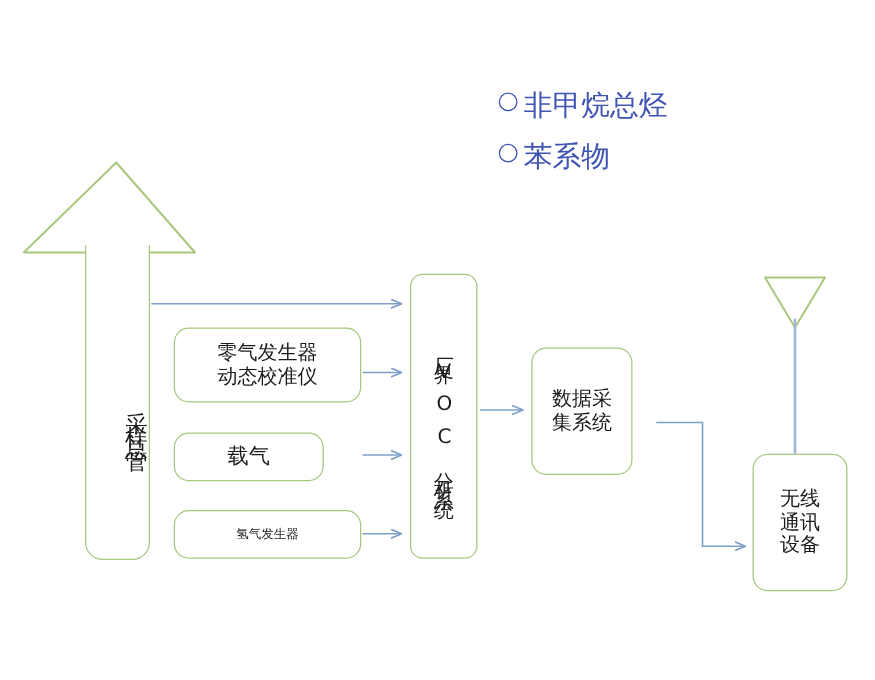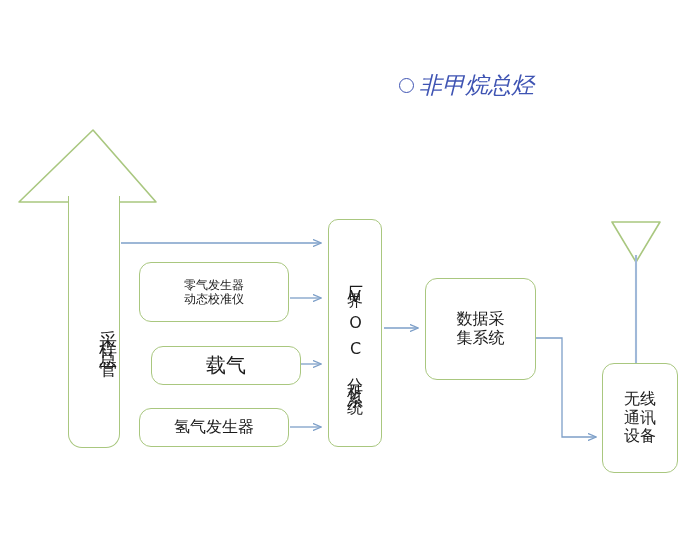--- a/index.html
+++ b/index.html
@@ -68,40 +68,40 @@
     align-items: flex-start;
     justify-content: center;
     writing-mode: vertical-rl;
     text-orientation: upright;
     letter-spacing: 10px;
     font-size: 18px;
     color: #1b1b1b;
   }
 
   
-  #node-zero-gas   { left: 139px; top: 262px; width: 150px; height: 60px; font-size: 12px; }
-  #node-carrier-gas{ left: 151px; top: 346px; width: 150px; height: 39px; font-size: 20px; }
-  #node-hydrogen   { left: 139px; top: 408px; width: 150px; height: 39px; font-size: 16px; align-items: center; }
+  #node-zero-gas   { left: 139px; top: 262px; width: 150px; height: 60px; font-size: 16px; }
+  #node-carrier-gas{ left: 139px; top: 346px; width: 120px; height: 39px; font-size: 17px; }
+  #node-hydrogen   { left: 139px; top: 408px; width: 150px; height: 39px; font-size: 10px; align-items: center; }
 
   
   #node-voc {
     left: 328px; top: 219px; width: 54px; height: 228px;
     border-radius: 10px;
   }
   #node-voc .vlabel {
     writing-mode: vertical-rl;
     text-orientation: upright;
     letter-spacing: 7px;
     font-size: 16px;
     line-height: 1;
   }
 
   
   #node-data {
-    left: 425px; top: 278px; width: 111px; height: 102px;
+    left: 425px; top: 278px; width: 81px; height: 102px;
     font-size: 16px;
   }
 
   
   #node-wireless {
     left: 602px; top: 363px; width: 76px; height: 110px;
     font-size: 16px;
   }
 
   
@@ -109,24 +109,22 @@
     position: absolute;
     left: 399px;
     top: 74px;
     width: 280px;
     color: #3f54b3;
     font-size: 23px;
     line-height: 1.0;
   }
   #legend .legend-item {
     display: flex;
-    align-items: center;
     margin-bottom: 18px;
     white-space: nowrap;
-    font-style: italic;
   }
   #legend .bullet {
     display: inline-block;
     width: 13px;
     height: 13px;
     border: 1.7px solid #3f54b3;
     border-radius: 50%;
     margin-right: 5px;
     flex: 0 0 auto;
   }
@@ -190,15 +188,19 @@
     <span class="label">无线
 通讯
 设备</span>
   </div>
 
   <div id="legend">
     <div class="legend-item">
       <span class="bullet"></span>
       <span>非甲烷总烃</span>
     </div>
+    <div class="legend-item">
+      <span class="bullet"></span>
+      <span>苯系物</span>
+    </div>
   </div>
 
 </div>
 
 </body></html>

